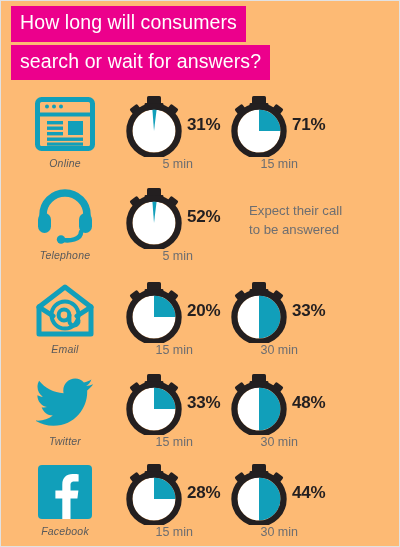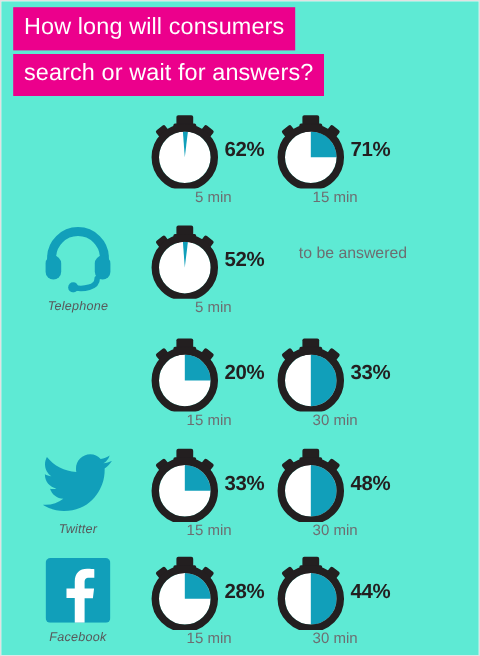--- a/index.html
+++ b/index.html
@@ -9,21 +9,21 @@
     font-family:"Liberation Sans", sans-serif;
     overflow:hidden;
     position:relative;
     border:1px solid #e2e2e2;
     box-sizing:border-box;
   }
   #infographic{
     position:absolute;
     left:0;top:0;
     width:398px;height:545px;
-    background:#5eead4;
+    background:#fdba74;
   }
 
   
   .header{
     position:absolute;
     left:10px;top:5px;
   }
   .hbar{
     display:block;
     background:#ec008c;
@@ -114,33 +114,51 @@
 
 <div id="infographic">
 
   <div class="header">
     <span class="hbar">How long will consumers</span>
     <span class="hbar">search or wait for answers?</span>
   </div>
 
   <div id="rows-container">
       <div class="row" style="top: 90px;">
+        <div class="cell-icon">
+          <div class="icon-box">
+            <svg width="60" height="54" viewBox="0 0 60 54">
+              <rect x="2.5" y="2.5" width="55" height="49" rx="4" ry="4" fill="none" stroke="#119fba" stroke-width="5"></rect>
+              <line x1="5" y1="17.5" x2="55" y2="17.5" stroke="#119fba" stroke-width="4"></line>
+              <circle cx="12" cy="9.5" r="2" fill="#119fba"></circle>
+              <circle cx="19" cy="9.5" r="2" fill="#119fba"></circle>
+              <circle cx="26" cy="9.5" r="2" fill="#119fba"></circle>
+              <rect x="33" y="24" width="15" height="14" fill="#119fba"></rect>
+              <rect x="12" y="24" width="16" height="3.4" fill="#119fba"></rect>
+              <rect x="12" y="29.5" width="16" height="3.4" fill="#119fba"></rect>
+              <rect x="12" y="35" width="16" height="3.4" fill="#119fba"></rect>
+              <rect x="12" y="40.5" width="36" height="3.4" fill="#119fba"></rect>
+              <rect x="12" y="45.5" width="36" height="3.2" fill="#119fba"></rect>
+            </svg>
+          </div>
+          <div class="icon-label">Online</div>
+        </div>
         <div class="metric m1">
           <div class="watch-wrap"><svg width="62" height="62" viewBox="0 0 62 62">
               <g fill="#231f20">
                 <rect x="24" y="1" width="14" height="9" rx="1.6" ry="1.6"></rect>
                 <rect x="21.5" y="8" width="19" height="7.5" rx="1.4" ry="1.4"></rect>
                 <rect x="7.5" y="11" width="9.5" height="7" rx="1.6" ry="1.6" transform="rotate(-38 12 14.5)"></rect>
                 <rect x="45" y="11" width="9.5" height="7" rx="1.6" ry="1.6" transform="rotate(38 50 14.5)"></rect>
               </g>
               <circle cx="31" cy="36" r="21.5" fill="#ffffff"></circle>
               <path d="M 31 36 L 29.4 14.5 L 33.6 14.5 Z" fill="#119fba"></path>
               <circle cx="31" cy="36" r="24.6" fill="none" stroke="#231f20" stroke-width="6.2"></circle>
             </svg></div>
-          <div class="pct">62%</div>
+          <div class="pct">31%</div>
           <div class="tlabel">5 min</div>
         </div>
         <div class="metric m2">
           <div class="watch-wrap"><svg width="62" height="62" viewBox="0 0 62 62">
               <g fill="#231f20">
                 <rect x="24" y="1" width="14" height="9" rx="1.6" ry="1.6"></rect>
                 <rect x="21.5" y="8" width="19" height="7.5" rx="1.4" ry="1.4"></rect>
                 <rect x="7.5" y="11" width="9.5" height="7" rx="1.6" ry="1.6" transform="rotate(-38 12 14.5)"></rect>
                 <rect x="45" y="11" width="9.5" height="7" rx="1.6" ry="1.6" transform="rotate(38 50 14.5)"></rect>
               </g>
@@ -174,24 +192,39 @@
                 <rect x="45" y="11" width="9.5" height="7" rx="1.6" ry="1.6" transform="rotate(38 50 14.5)"></rect>
               </g>
               <circle cx="31" cy="36" r="21.5" fill="#ffffff"></circle>
               <path d="M 31 36 L 29.4 14.5 L 33.6 14.5 Z" fill="#119fba"></path>
               <circle cx="31" cy="36" r="24.6" fill="none" stroke="#231f20" stroke-width="6.2"></circle>
             </svg></div>
           <div class="pct">52%</div>
           <div class="tlabel">5 min</div>
         </div>
         <div class="note">
+          <div>Expect their call</div>
           <div>to be answered</div>
         </div>
       </div>
       <div class="row" style="top: 276px;">
+        <div class="cell-icon">
+          <div class="icon-box">
+            <svg width="60" height="54" viewBox="0 0 60 54">
+              <path d="M4 51 V24 L30 4 L56 24 V51 Z" fill="none" stroke="#119fba" stroke-width="5" stroke-linejoin="round"></path>
+              <path d="M4 24 L18 33 M56 24 L42 33" fill="none" stroke="#119fba" stroke-width="5" stroke-linecap="round"></path>
+              <g fill="none" stroke="#119fba" stroke-width="4">
+                <circle cx="30" cy="32" r="13.5"></circle>
+                <circle cx="29" cy="32" r="5.4"></circle>
+                <path d="M34.4 32 V38.5 A4.5 4.5 0 0 0 43.5 37.5" stroke-linecap="round"></path>
+              </g>
+            </svg>
+          </div>
+          <div class="icon-label">Email</div>
+        </div>
         <div class="metric m1">
           <div class="watch-wrap"><svg width="62" height="62" viewBox="0 0 62 62">
               <g fill="#231f20">
                 <rect x="24" y="1" width="14" height="9" rx="1.6" ry="1.6"></rect>
                 <rect x="21.5" y="8" width="19" height="7.5" rx="1.4" ry="1.4"></rect>
                 <rect x="7.5" y="11" width="9.5" height="7" rx="1.6" ry="1.6" transform="rotate(-38 12 14.5)"></rect>
                 <rect x="45" y="11" width="9.5" height="7" rx="1.6" ry="1.6" transform="rotate(38 50 14.5)"></rect>
               </g>
               <circle cx="31" cy="36" r="21.5" fill="#ffffff"></circle>
               <path d="M 31 36 L 31 14.5 A 21.5 21.5 0 0 1 52.50 36.00 Z" fill="#119fba"></path>

